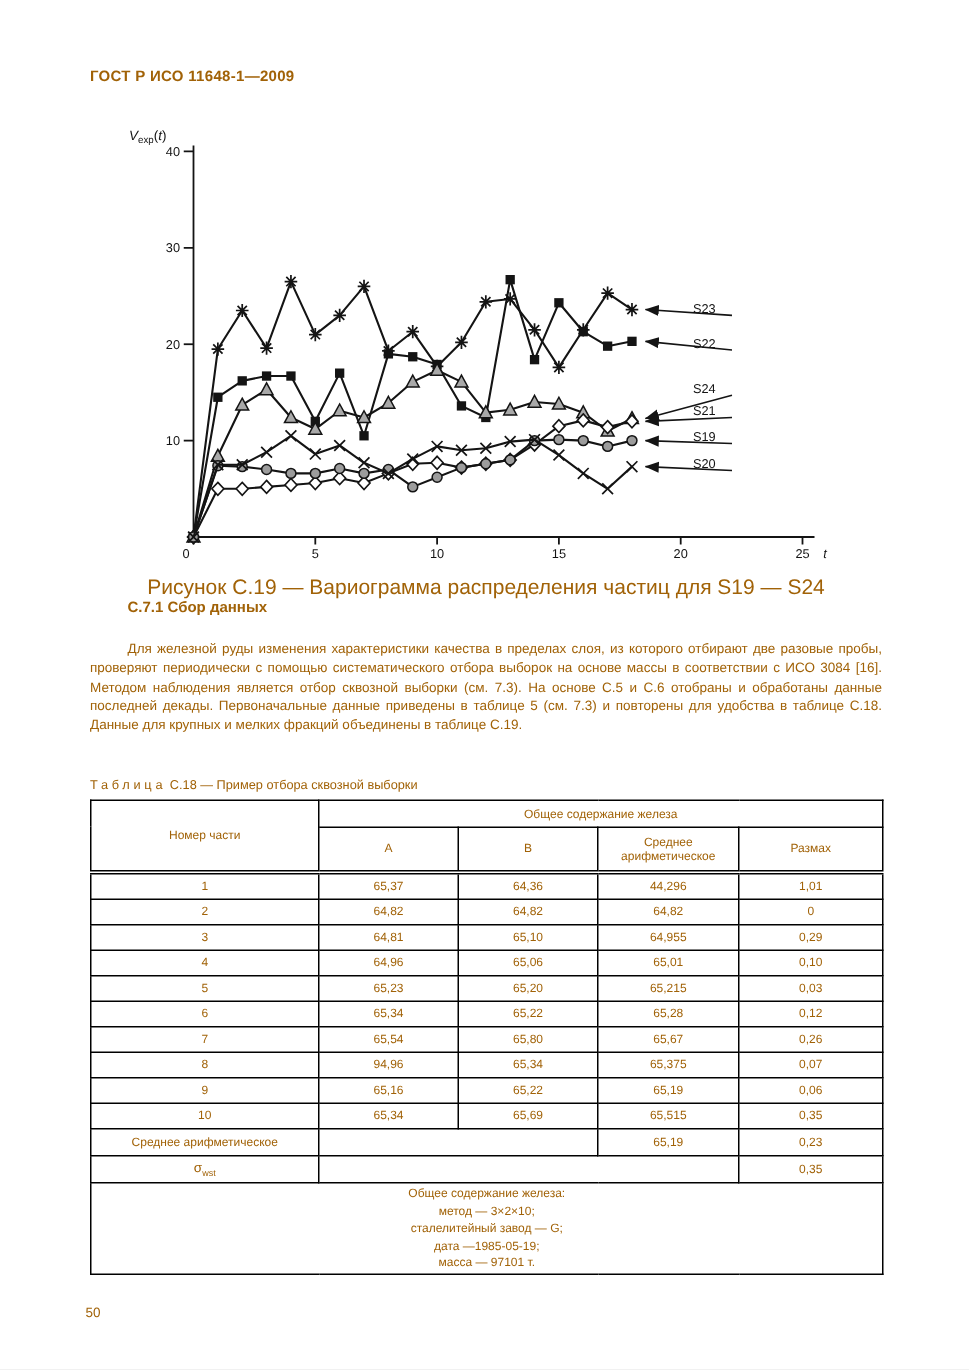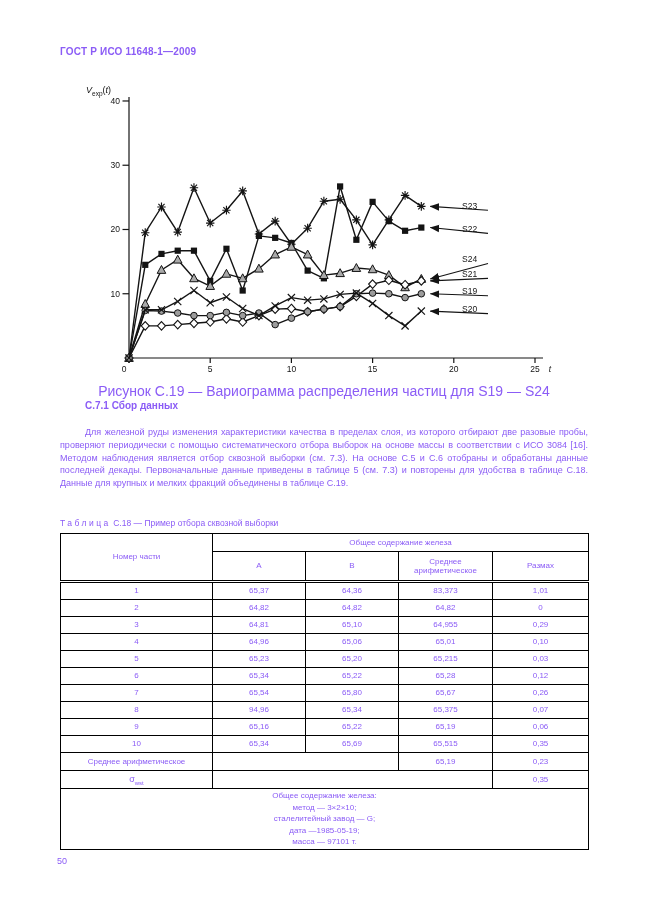--- a/index.html
+++ b/index.html
@@ -1,18 +1,18 @@
 <!DOCTYPE html>
 <html><head>
 <meta charset="utf-8">
 <style>
   html,body { margin:0; padding:0; background:#e8e8e8; }
   .page {
     width:646px; height:913px; background:#ffffff; margin:0 auto;
-    font-family:"Liberation Sans", sans-serif; color:#8b5cf6;
+    font-family:"Liberation Sans", sans-serif; color:#a16207;
     box-sizing:border-box; padding:46px 58px 0 60px; position:relative;
   }
   .doc-header { font-size:10px; font-weight:bold; letter-spacing:0.2px; }
   svg.chart { display:block; margin-top:24px; }
   .fig-caption { text-align:center; font-size:14px; margin-top:2px; }
   .sec-h1 { font-size:9px; font-weight:bold; margin:9px 0 0 25px; }
   .sec-h2 { font-size:10px; font-weight:bold; margin:1px 0 15px 25px; }
   .body-text { font-size:9px; line-height:12.8px; text-align:justify; text-indent:25px; margin:2px 0 0 0; }
   .table-caption { font-size:8.5px; margin-top:28px; }
   .tcap-word { letter-spacing:2.5px; }
@@ -20,21 +20,21 @@
   table.c18 th, table.c18 td { border:1px solid #000; text-align:center; vertical-align:middle; padding:1px 2px; font-weight:normal; }
   table.c18 thead tr.hr1 th { height:15px; }
   table.c18 thead tr.hr2 th { height:26px; }
   table.c18 thead th.dbl { border-bottom:3px double #000; }
   table.c18 tbody td { height:14px; }
   table.c18 tr.ftr td { height:15px; }
   .sigma { font-size:9px; }
   .sigma sub { font-size:6px; }
   td.note-cell { text-align:left; padding:3px 4px 5px 20px; }
   td.note-cell div { line-height:11.6px; }
-  .page-num { font-size:9px; margin-top:6px; margin-left:-3px; }
+  .page-num { font-size:9px; margin-top:20px; margin-left:-3px; }
 </style>
 </head>
 <body>
 
 <div class="page">
 
   <div class="doc-header">ГОСТ Р ИСО 11648-1—2009</div>
 
   <svg class="chart" width="530" height="300" viewBox="0 0 530 300" xmlns="http://www.w3.org/2000/svg">
       <defs>
@@ -257,21 +257,21 @@
         <th class="dbl">В</th>
         <th class="dbl">Среднее арифметическое</th>
         <th class="dbl">Размах</th>
       </tr>
     </thead>
     <tbody>
         <tr>
           <td>1</td>
           <td>65,37</td>
           <td>64,36</td>
-          <td>83,373</td>
+          <td>44,296</td>
           <td>1,01</td>
         </tr>
         <tr>
           <td>2</td>
           <td>64,82</td>
           <td>64,82</td>
           <td>64,82</td>
           <td>0</td>
         </tr>
         <tr>

